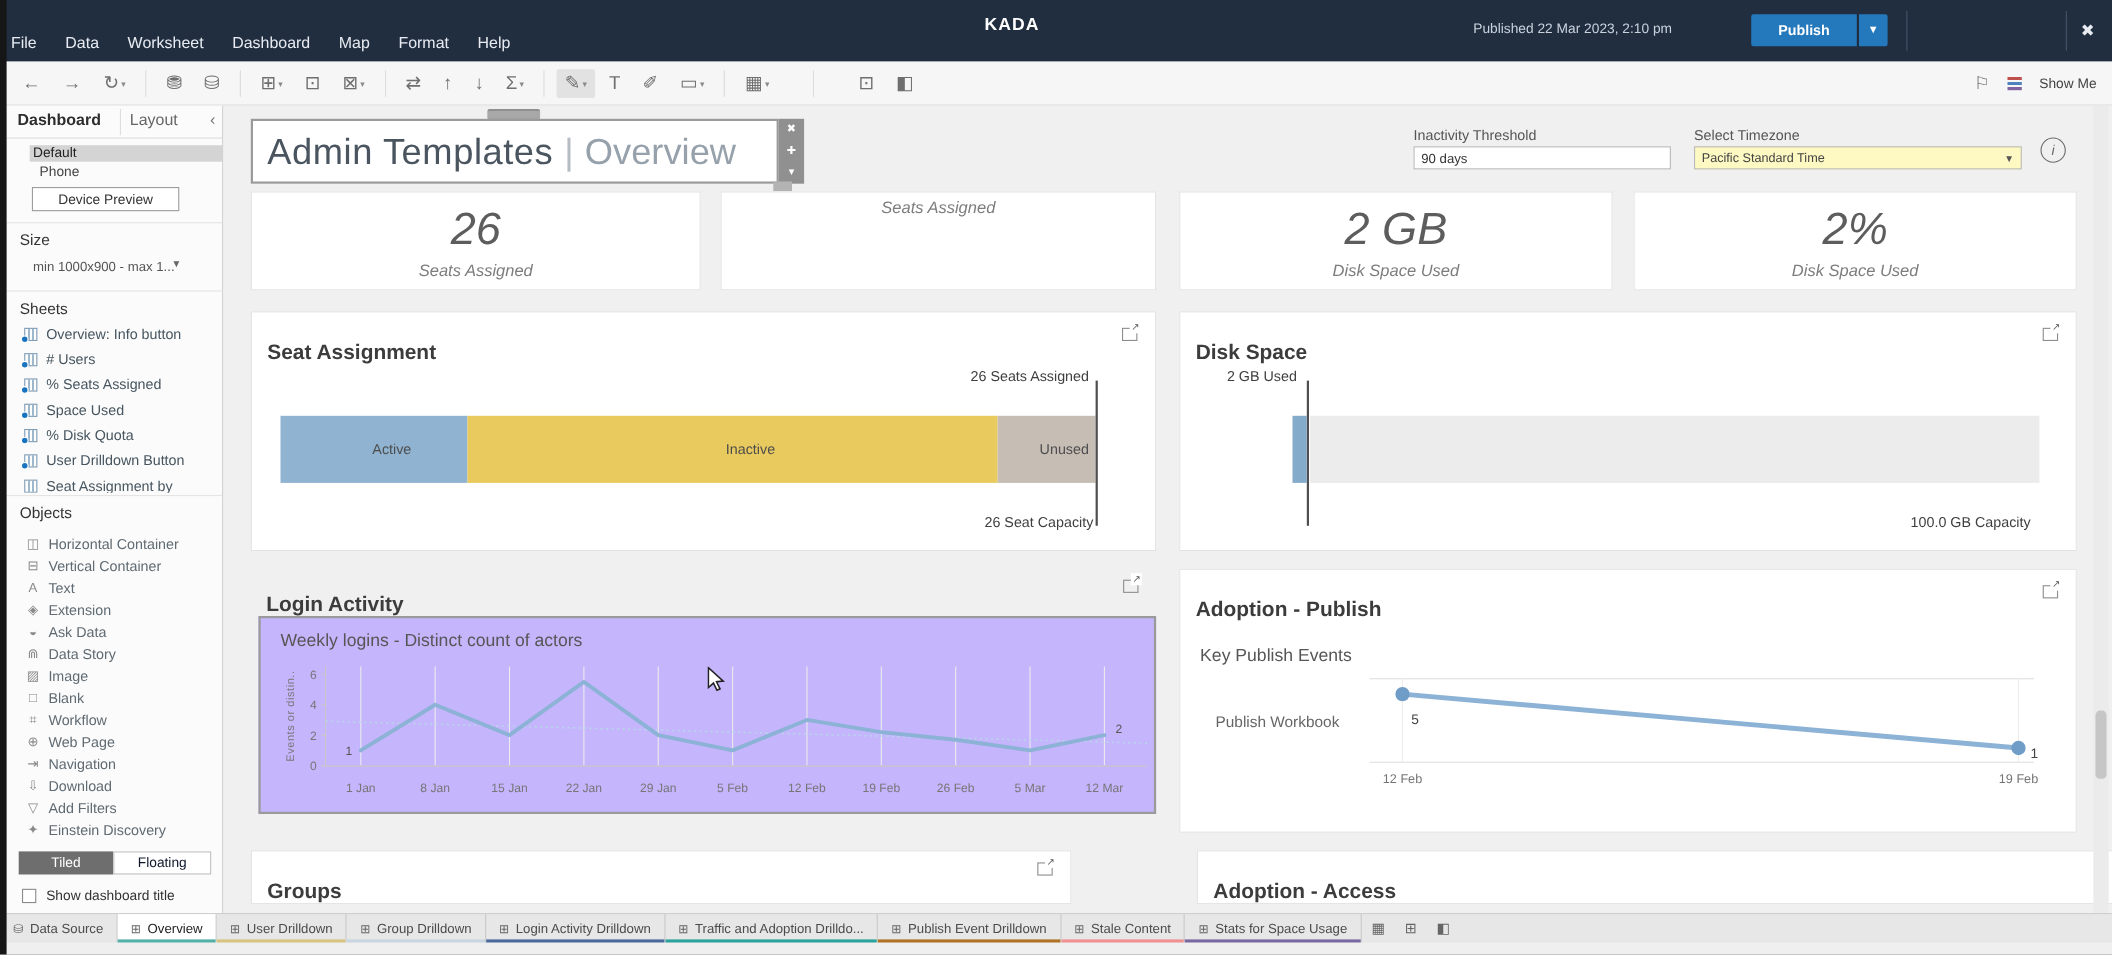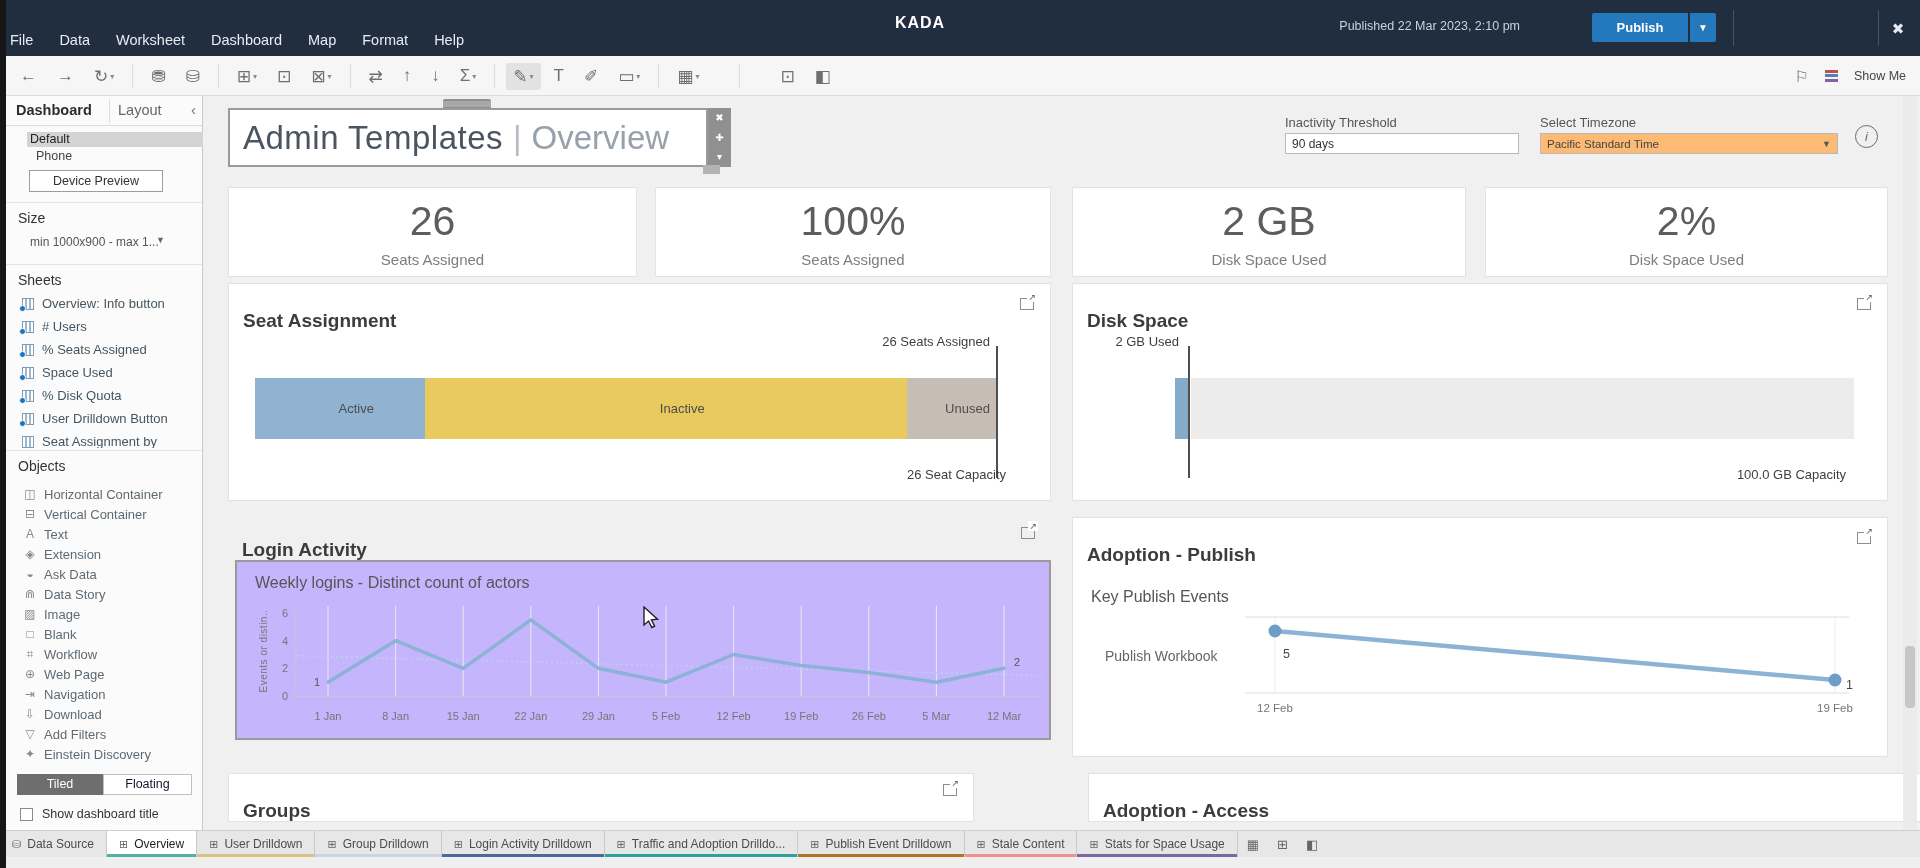--- a/index.html
+++ b/index.html
@@ -63,24 +63,24 @@
   .dash-title-box{left:25px;top:12px;width:480px;height:59px;background:#fff;border:2px solid #9a9a9a;display:flex;align-items:center;padding-left:13px;}
   .dash-title-box .t1{font-size:33px;font-weight:300;color:#4a5560;letter-spacing:.5px;}
   .dash-title-box .tsep{font-size:33px;font-weight:300;color:#b5bcc3;margin:0 10px;}
   .dash-title-box .t2{font-size:33px;font-weight:300;color:#97a1ab;}
   .sel-handle{left:240px;top:3px;width:48px;height:10px;background:#a8a8a8;border-top:2px solid #8f8f8f;border-bottom:2px solid #8f8f8f;border-radius:2px;}
   .sel-handle2{left:500px;top:69px;width:17px;height:9px;background:#b3b3b3;}
   .title-strip{left:505px;top:12px;width:23px;height:59px;background:#909090;display:flex;flex-direction:column;align-items:center;justify-content:space-between;padding:4px 0;}
   .title-strip span{color:#fff;font-size:10px;line-height:12px;}
   .flt-lbl{font-size:13px;color:#555;}
   .flt-input{position:absolute;width:234px;height:21px;border:1px solid #b9b9b9;background:#fff;font-size:12px;color:#333;padding:0 6px;}
-  .flt-select{position:absolute;width:298px;height:21px;border:1px solid #b9b9b9;background:#fdba74;font-size:11.5px;color:#444;display:flex;align-items:center;padding-left:6px;}
+  .flt-select{position:absolute;width:298px;height:21px;border:1px solid #b9b9b9;background:#fef9c3;font-size:11.5px;color:#444;display:flex;align-items:center;padding-left:6px;}
   .flt-select .caret{position:absolute;right:6px;font-size:9px;color:#555;}
   .info-ico{left:1652px;top:29px;width:23px;height:23px;border:1.5px solid #6b6b6b;border-radius:50%;color:#6b6b6b;font-size:13px;text-align:center;line-height:21px;font-style:italic;}
-  .kpi-card{position:absolute;top:91px;height:90px;background:#fff;border:1px solid #e3e3e3;text-align:center;}
+  .kpi-card{position:absolute;top:78px;height:90px;background:#fff;border:1px solid #e3e3e3;text-align:center;font-style:italic;}
   .kpi-value{margin-top:10px;font-size:41px;font-weight:300;color:#5d5d5d;}
   .kpi-label{margin-top:6px;font-size:15px;color:#7d7d7d;}
   .ref-line{position:absolute;width:2px;background:#4f4f4f;}
   .anno{position:absolute;font-size:13px;color:#3f3f3f;white-space:nowrap;margin-left:28px;}
   .seg{height:100%;display:flex;align-items:center;justify-content:center;float:left;font-size:13px;color:#4d4d4d;padding-left:32px;}
   .inner-chart{position:absolute;left:7px;top:43px;width:816px;height:180px;background:#c4b5fd;border:2px solid #9a9a9a;}
   .chart-sub{position:absolute;left:18px;top:12px;font-size:16px;color:#565656;}
   .row-lbl{position:absolute;font-size:14px;color:#666;}
   .scrollbar{left:1700px;top:0;width:14px;height:734px;background:#ebebeb;}
   .scroll-thumb{left:2px;top:550px;width:10px;height:62px;background:#c6c6c6;border-radius:4px;}
@@ -300,21 +300,20 @@
       <span class="caret">▼</span>
     </div>
     <div class="abs info-ico">i</div>
 
     <div id="kpi-row">
         <div class="kpi-card" style="left: 25px; width: 409px;">
           <div class="kpi-value">26</div>
           <div class="kpi-label">Seats Assigned</div>
         </div>
         <div class="kpi-card" style="left: 452px; width: 396px;">
-          <div class="kpi-value">100%</div>
           <div class="kpi-label">Seats Assigned</div>
         </div>
         <div class="kpi-card" style="left: 869px; width: 394px;">
           <div class="kpi-value">2 GB</div>
           <div class="kpi-label">Disk Space Used</div>
         </div>
         <div class="kpi-card" style="left: 1282px; width: 403px;">
           <div class="kpi-value">2%</div>
           <div class="kpi-label">Disk Space Used</div>
         </div>
@@ -323,21 +322,21 @@
     <section class="panel" style="left:25px;top:187px;width:823px;height:218px;">
       <h2 class="panel-title">Seat Assignment</h2>
       <span class="goto"></span>
       <div class="anno" style="right:60px;top:50px">26 Seats Assigned</div>
       <div id="seat-bar" style="position:absolute;left:26px;top:94px;width:741px;height:61px;">
           <div class="seg" style="width: 23%; background: rgb(143, 179, 209);">Active</div>
           <div class="seg" style="width: 65%; background: rgb(233, 202, 94);">Inactive</div>
           <div class="seg" style="width: 12%; background: rgb(198, 189, 181);">Unused</div>
         </div>
       <div class="ref-line" style="left:767px;top:62px;height:132px;"></div>
-      <div class="anno" style="right:44px;top:183px">26 Seat Capacity</div>
+      <div class="anno" style="right:56px;top:183px">26 Seat Capacity</div>
     </section>
 
     <section class="panel" style="left:869px;top:187px;width:816px;height:218px;">
       <h2 class="panel-title">Disk Space</h2>
       <span class="goto"></span>
       <div class="anno" style="right:708px;top:50px">2 GB Used</div>
       <div class="ref-line" style="left:115px;top:62px;height:132px;"></div>
       <div id="disk-used" style="position: absolute; top: 94px; height: 61px; width: 13px; left: 102px; background: rgb(133, 171, 203);"></div>
       <div id="disk-cap" style="position: absolute; left: 118px; top: 94px; height: 61px; width: 663px; background: rgb(236, 236, 236);"></div>
       <div class="anno" style="right:41px;top:183px">100.0 GB Capacity</div>

